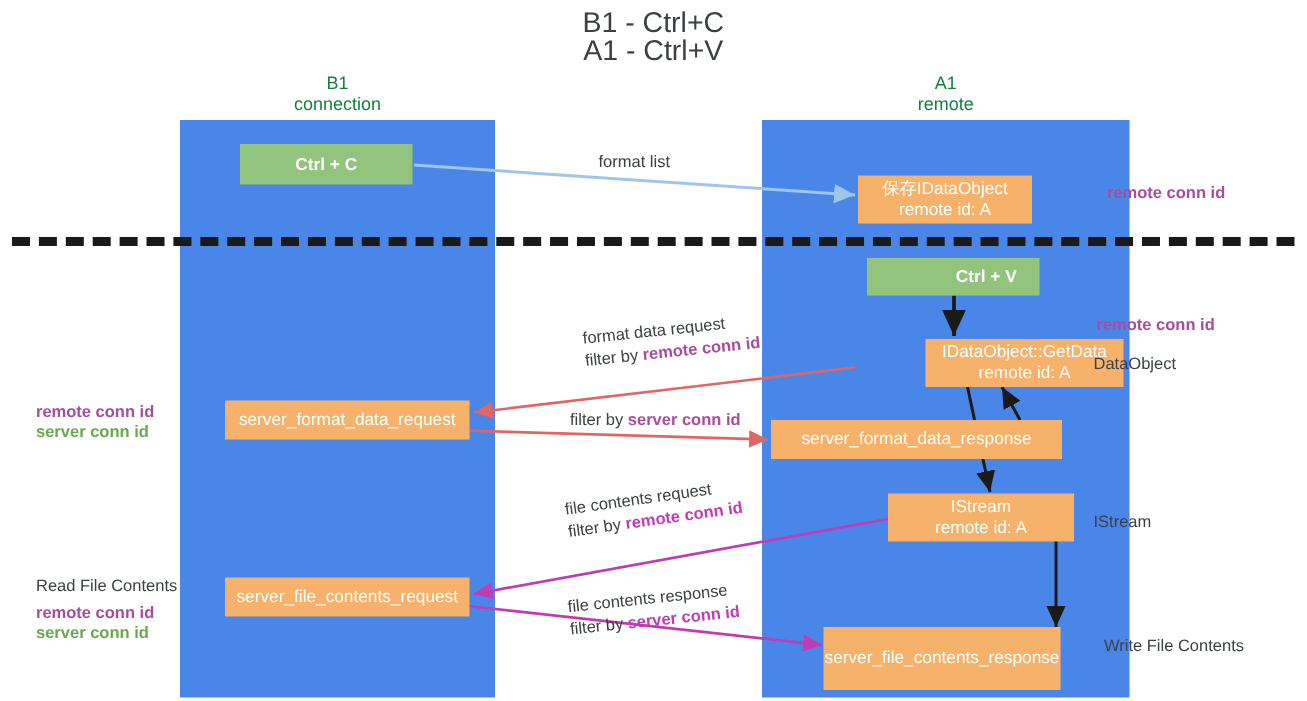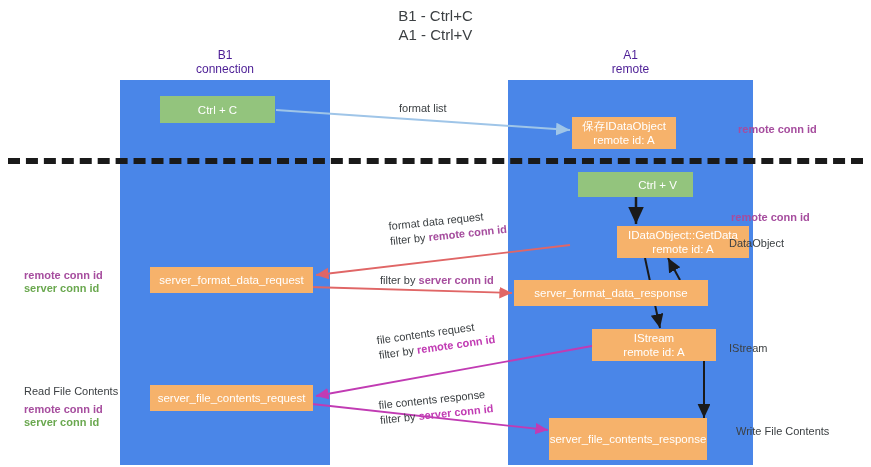--- a/index.html
+++ b/index.html
@@ -17,31 +17,31 @@
     height: 467px;
     overflow: hidden;
     background: #ffffff;
   }
   .title {
     position: absolute;
     left: 0;
     top: 6px;
     width: 871px;
     text-align: center;
-    font-size: 15px;
+    font-size: 19px;
     line-height: 19px;
     color: #3c4043;
     white-space: pre-line;
   }
   .col-head {
     position: absolute;
     text-align: center;
     font-size: 12px;
     line-height: 14px;
-    color: #4c1d95;
+    color: #15803d;
     white-space: pre-line;
   }
   .lane {
     position: absolute;
     background: #4a86e8;
   }
   .divider {
     position: absolute;
     left: 8px;
     top: 158px;
@@ -56,21 +56,21 @@
     flex-direction: column;
     align-items: center;
     justify-content: center;
     text-align: center;
     color: #ffffff;
     font-size: 11.5px;
     line-height: 14px;
     white-space: pre-line;
     padding: 2px 4px;
   }
-  .node.green { background: #93c47d; }
+  .node.green { background: #93c47d; font-weight: bold; }
   .node.orange { background: #f6b26b; }
 
   .edge-label {
     position: absolute;
     font-size: 11px;
     line-height: 15px;
     color: #3c4043;
     white-space: nowrap;
   }
   .edge-label .hl-purple { color: #a64d9e; font-weight: bold; }
@@ -142,21 +142,21 @@
 
     <line x1="312" y1="404" x2="548" y2="430" stroke="#c13bb3" stroke-width="1.8" marker-end="url(#arrow-magenta)"></line>
 
     <line x1="704" y1="360" x2="704" y2="418" stroke="#1a1a1a" stroke-width="2" marker-end="url(#arrow-dark)"></line>
   </svg>
 
   <div class="divider"></div>
 
   <div class="node green" style="left:160px; top:96px; width:115px; height:27px;">Ctrl + C</div>
 
-  <div class="node orange" style="left:572px; top:117px; width:104px; height:32px;">保存IDataObject
+  <div class="node orange" style="left:572px; top:117px; width:116px; height:32px;">保存IDataObject
 remote id: A</div>
 
   <div class="node green" style="left:578px; top:172px; width:115px; height:25px;padding-left:48px;">Ctrl + V</div>
 
   <div class="node orange" style="left:570px; top:226px; width:132px; height:32px;margin-left:47px;">IDataObject::GetData
 remote id: A</div>
 
   <div class="node orange" style="left:150px; top:267px; width:163px; height:26px;">server_format_data_request</div>
 
   <div class="node orange" style="left:514px; top:280px; width:194px; height:26px;">server_format_data_response</div>

